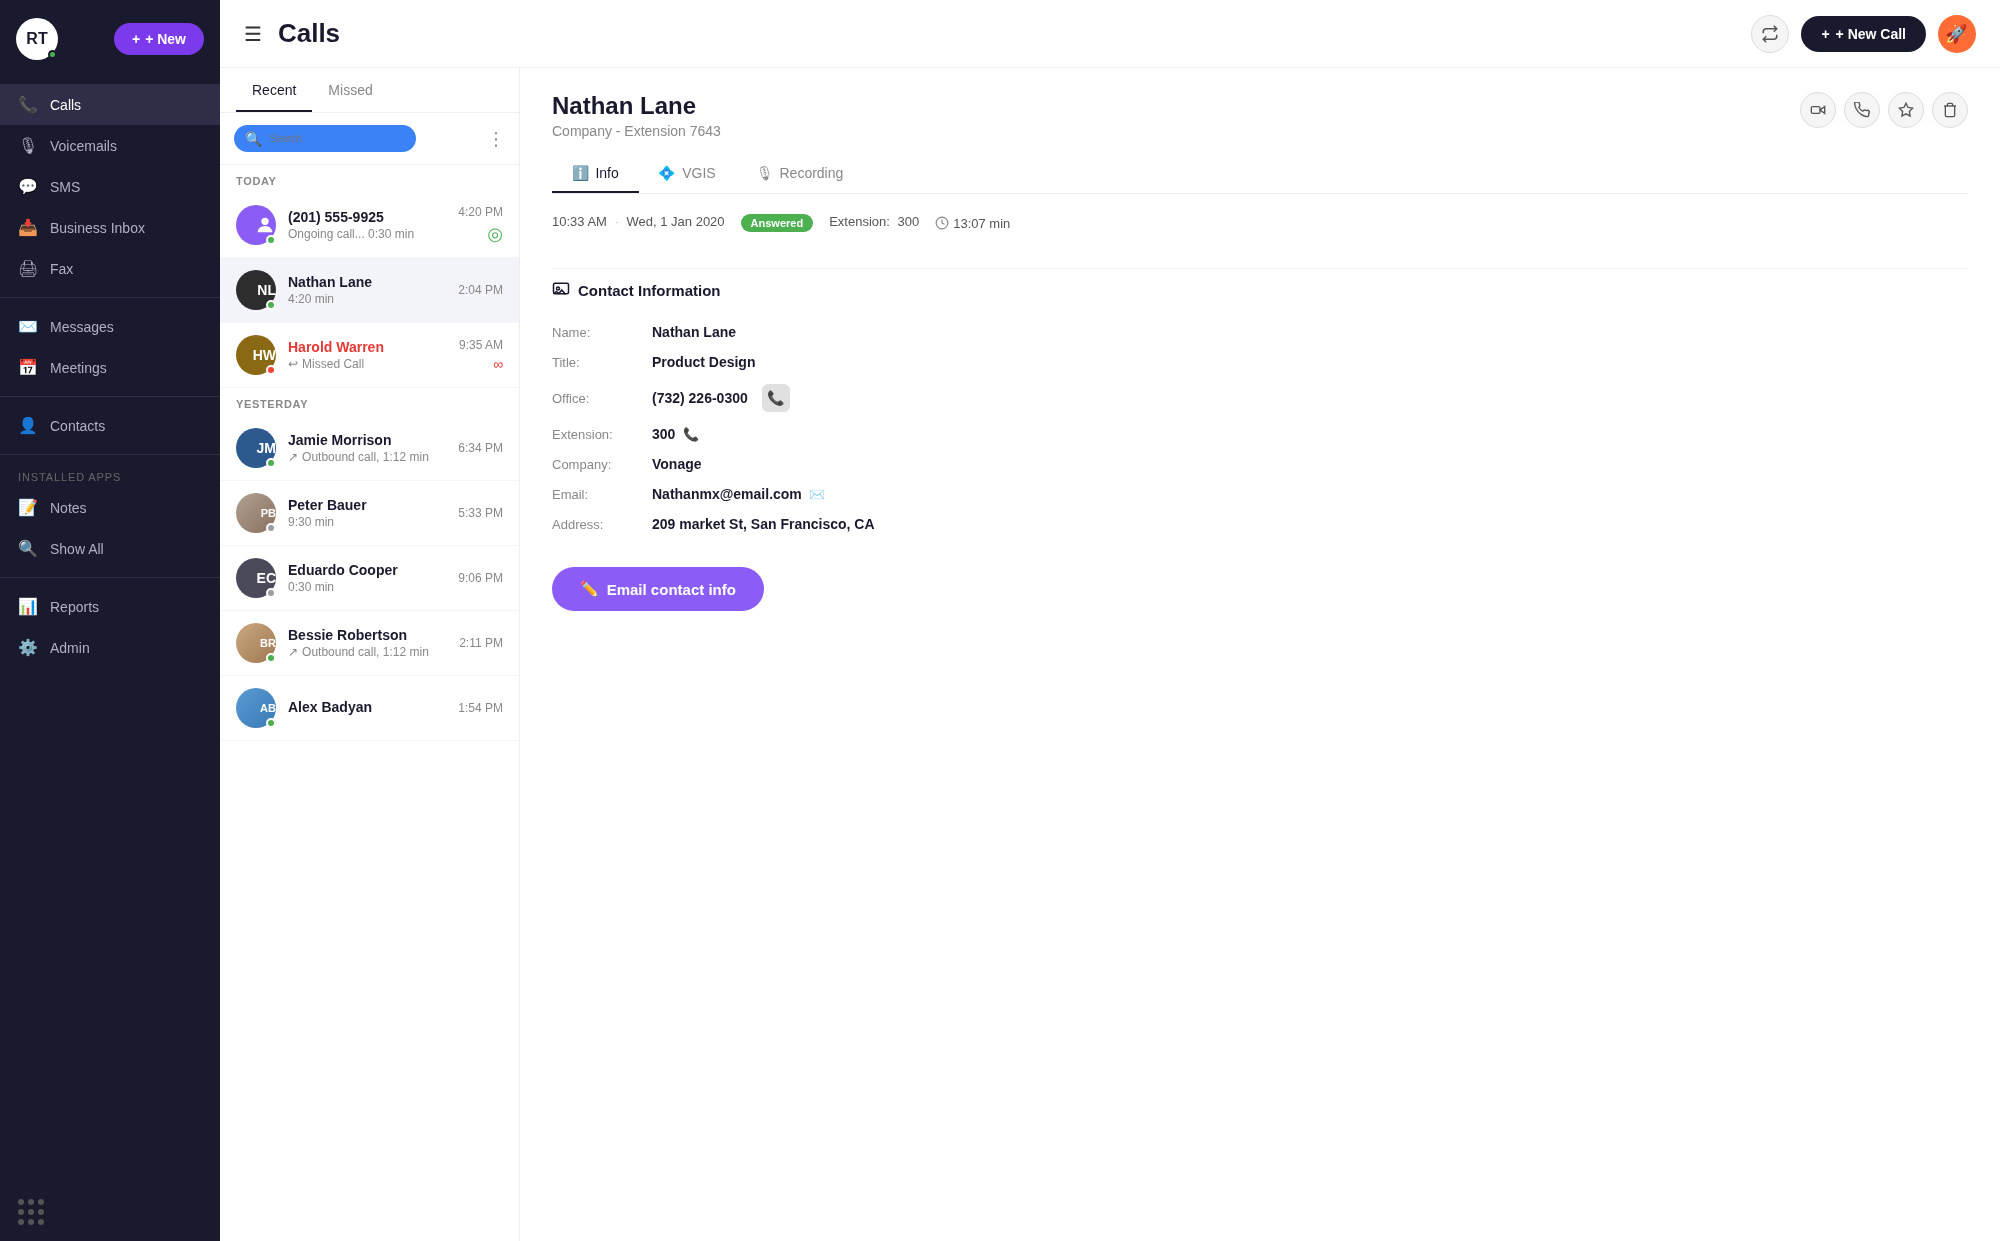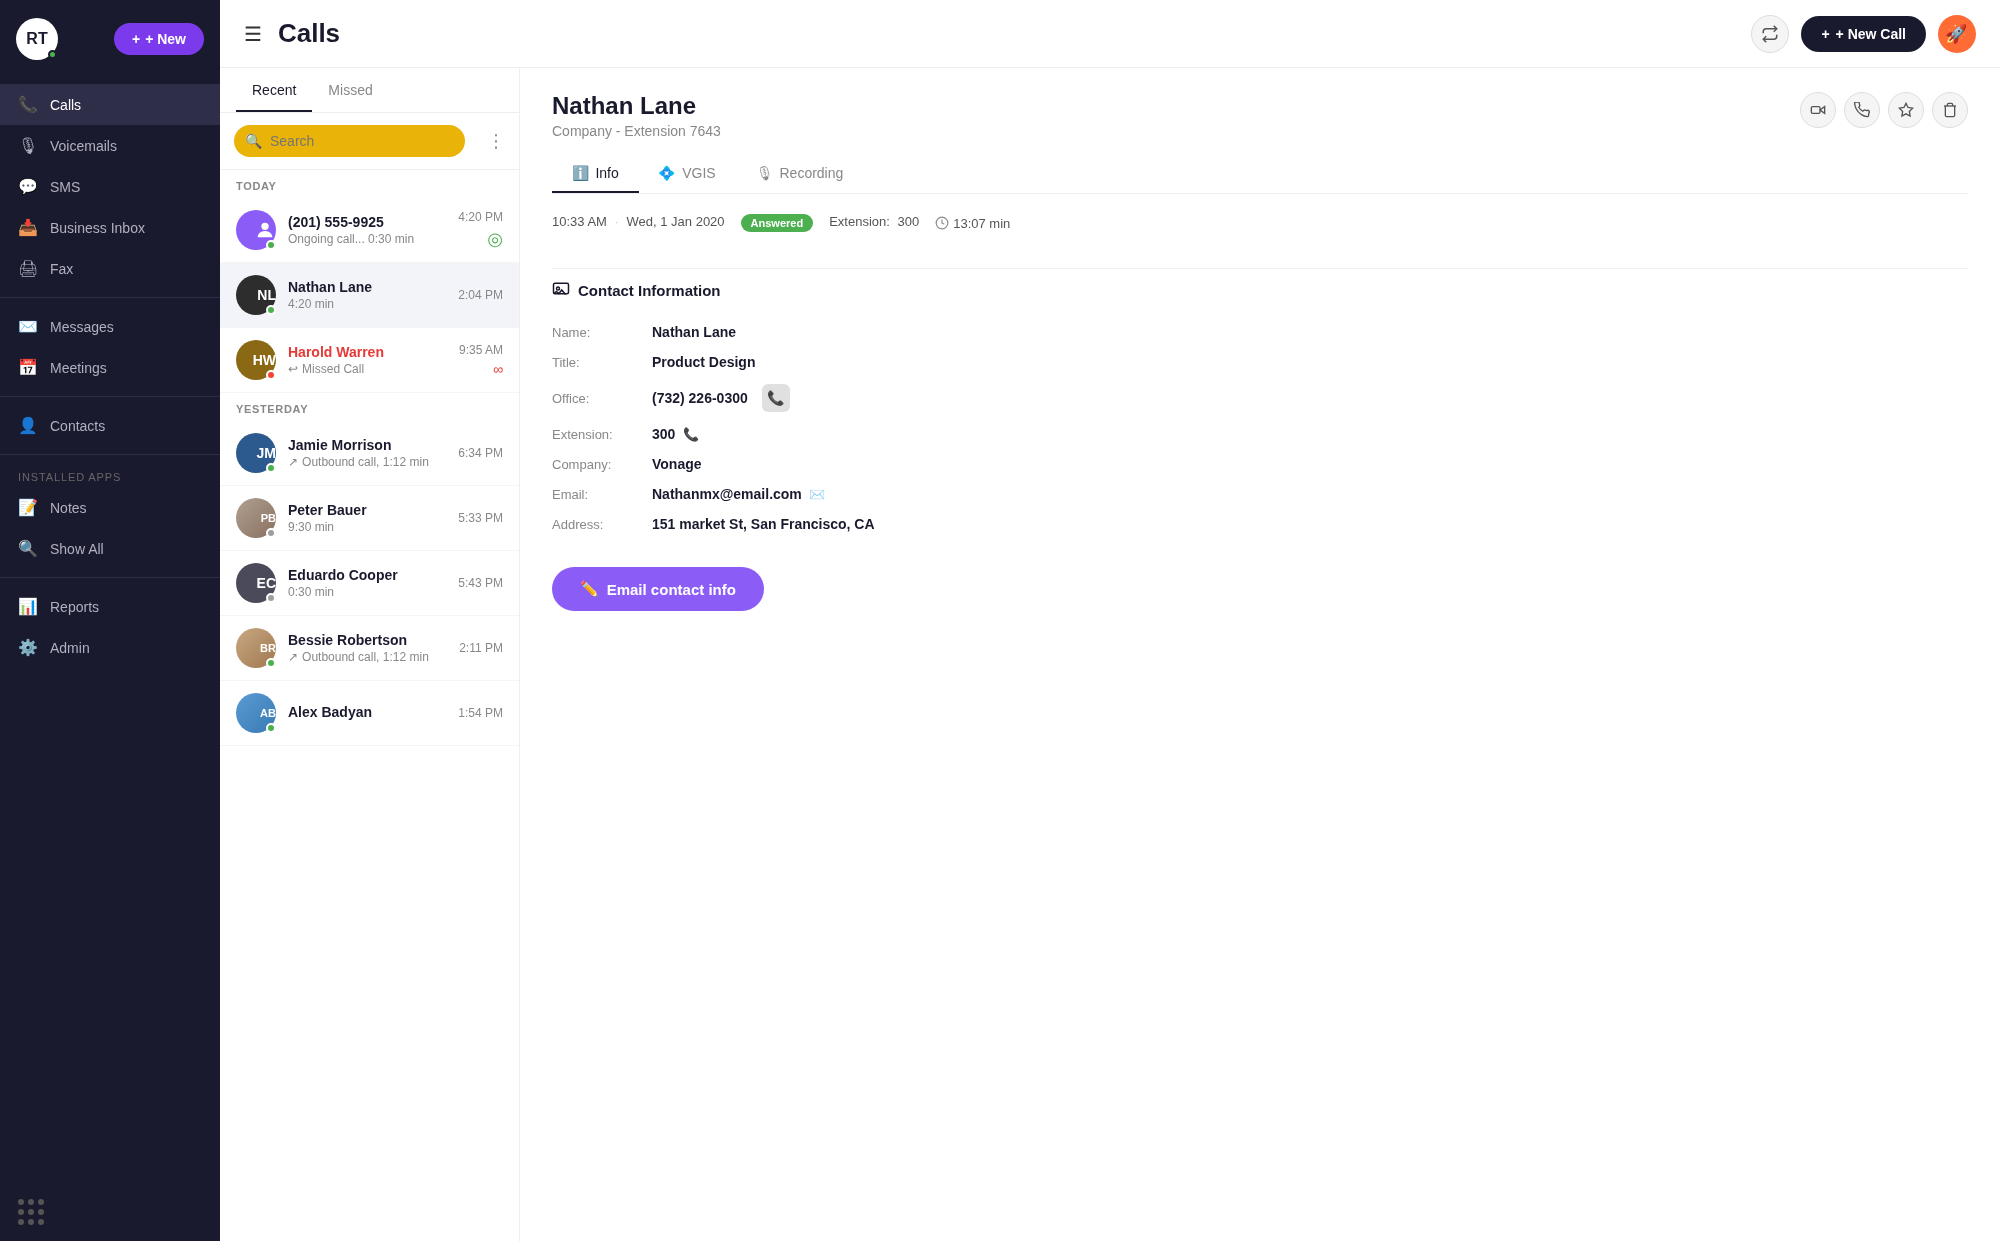--- a/index.html
+++ b/index.html
@@ -144,22 +144,22 @@
     .tab.active { color: #1a1a2e; border-bottom: 2px solid #1a1a2e; }
     .search-bar {
       display: flex; align-items: center; gap: 8px;
       padding: 12px 14px;
       border-bottom: 1px solid #f0f0f0;
     }
     .search-input {
       flex: 1;
       border: none;
       outline: none;
-      font-size: 14px;
-      background: #eab308;
+      font-size: 10px;
+      background: #3b82f6;
       border-radius: 20px;
       padding: 8px 14px 8px 36px;
       color: #333;
     }
     .search-wrap { position: relative; flex: 1; }
     .search-icon-pos { position: absolute; left: 11px; top: 50%; transform: translateY(-50%); color: #aaa; font-size: 14px; }
     .more-icon { color: #888; cursor: pointer; font-size: 18px; }
     .section-header { font-size: 11px; font-weight: 700; color: #888; padding: 10px 16px 6px; text-transform: uppercase; letter-spacing: 0.06em; }
     .calls-list { flex: 1; overflow-y: auto; }
     .call-item {
@@ -481,21 +481,21 @@
             <span>EC</span>
             <span class="status-dot gray"></span>
           </div>
           <div class="call-info">
             <div class="call-name">Eduardo Cooper</div>
             <div class="call-sub">
                 <span>0:30 min</span>
               </div>
           </div>
           <div class="call-time-right">
-            <span class="call-time">5:43 PM</span>
+            <span class="call-time">9:06 PM</span>
           </div>
         </div>
 
         <div class="call-item">
           <div class="call-avatar" style="background: linear-gradient(135deg,#c8a882,#a07850); color:#fff; font-size:11px;">
             BR
             <span class="status-dot green"></span>
           </div>
           <div class="call-info">
             <div class="call-name">Bessie Robertson</div>
@@ -641,21 +641,21 @@
         <div class="contact-row">
           <span class="contact-label">Email:</span>
           <span class="contact-value">
             <span>Nathanmx@email.com</span>
             <span class="inline-icon">✉️</span>
           </span>
         </div>
         
         <div class="contact-row">
           <span class="contact-label">Address:</span>
-          <span class="contact-value">151 market St, San Francisco, CA</span>
+          <span class="contact-value">209 market St, San Francisco, CA</span>
         </div>
 
         <button class="edit-contact-btn">
           <span>✏️</span>
           <span>Email contact info</span>
         </button>
       </div>
     </div>
   </div>
 </div>

